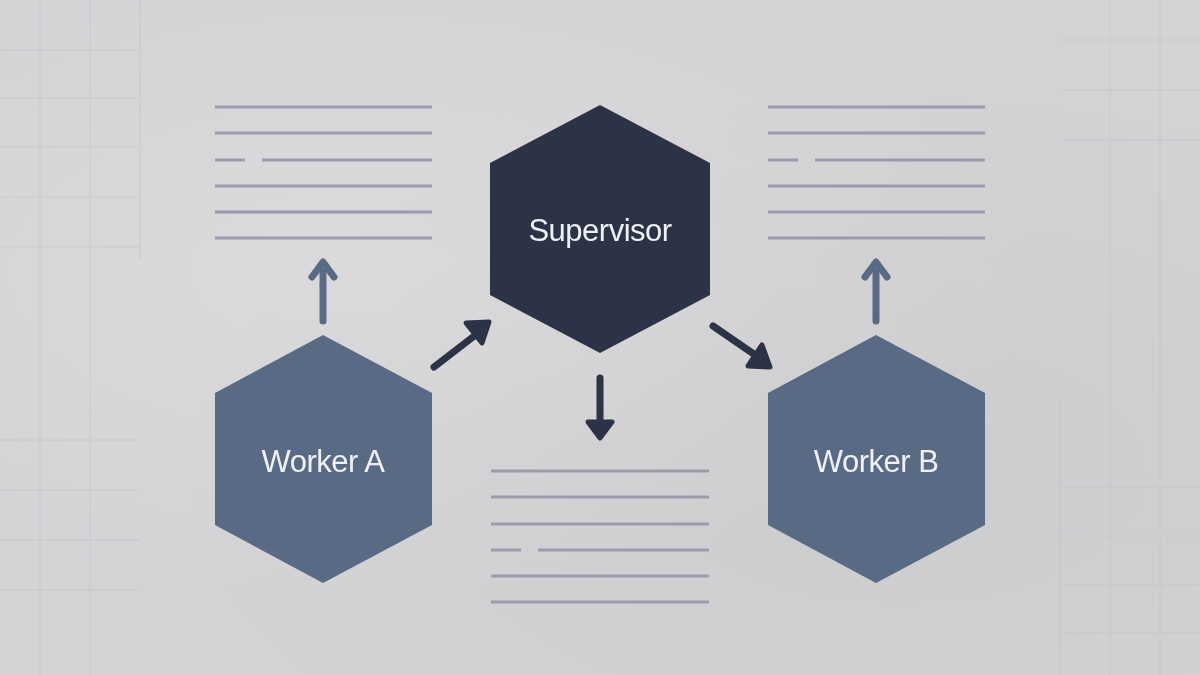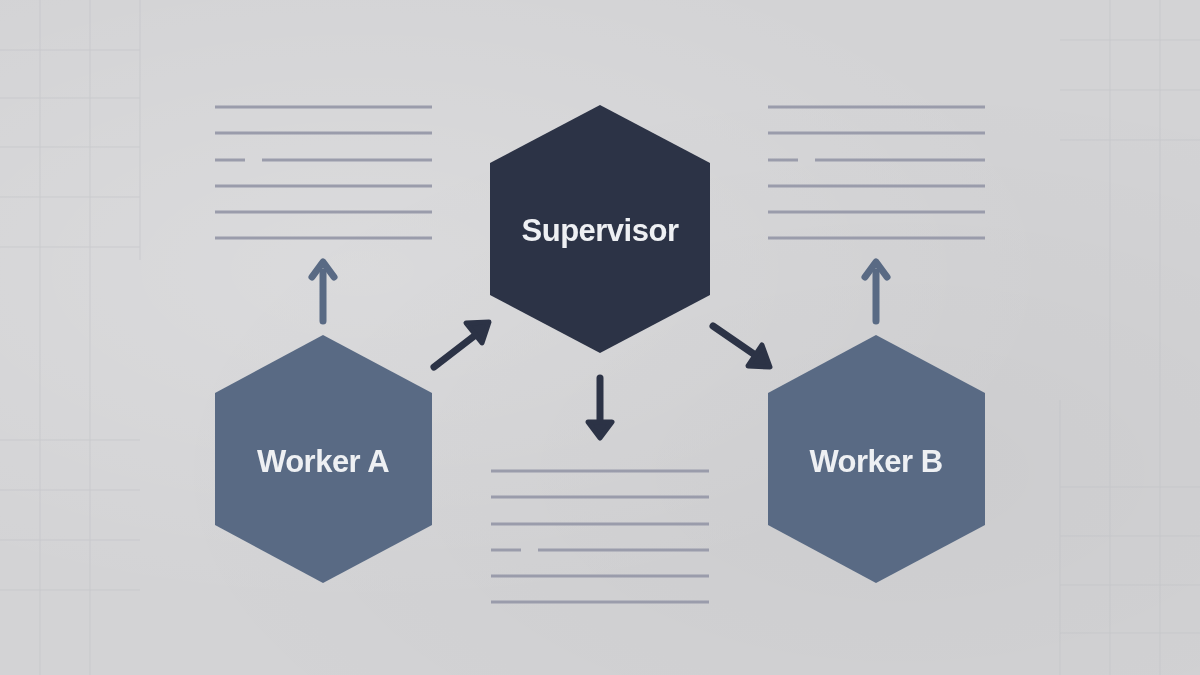--- a/index.html
+++ b/index.html
@@ -14,21 +14,20 @@
       font-family: "Liberation Sans", "DejaVu Sans", sans-serif;
     }
     .canvas {
       position: relative;
       width: 1200px;
       height: 675px;
       background:
         radial-gradient(ellipse at 30% 40%, rgba(255,255,255,0.18), rgba(255,255,255,0) 60%),
         radial-gradient(ellipse at 75% 70%, rgba(0,0,0,0.03), rgba(0,0,0,0) 60%),
         #d3d3d5;
-      font-weight: bold;
     }
     .grid {
       position: absolute;
       inset: 0;
       pointer-events: none;
     }
     svg.diagram {
       position: absolute;
       left: 0;
       top: 0;

